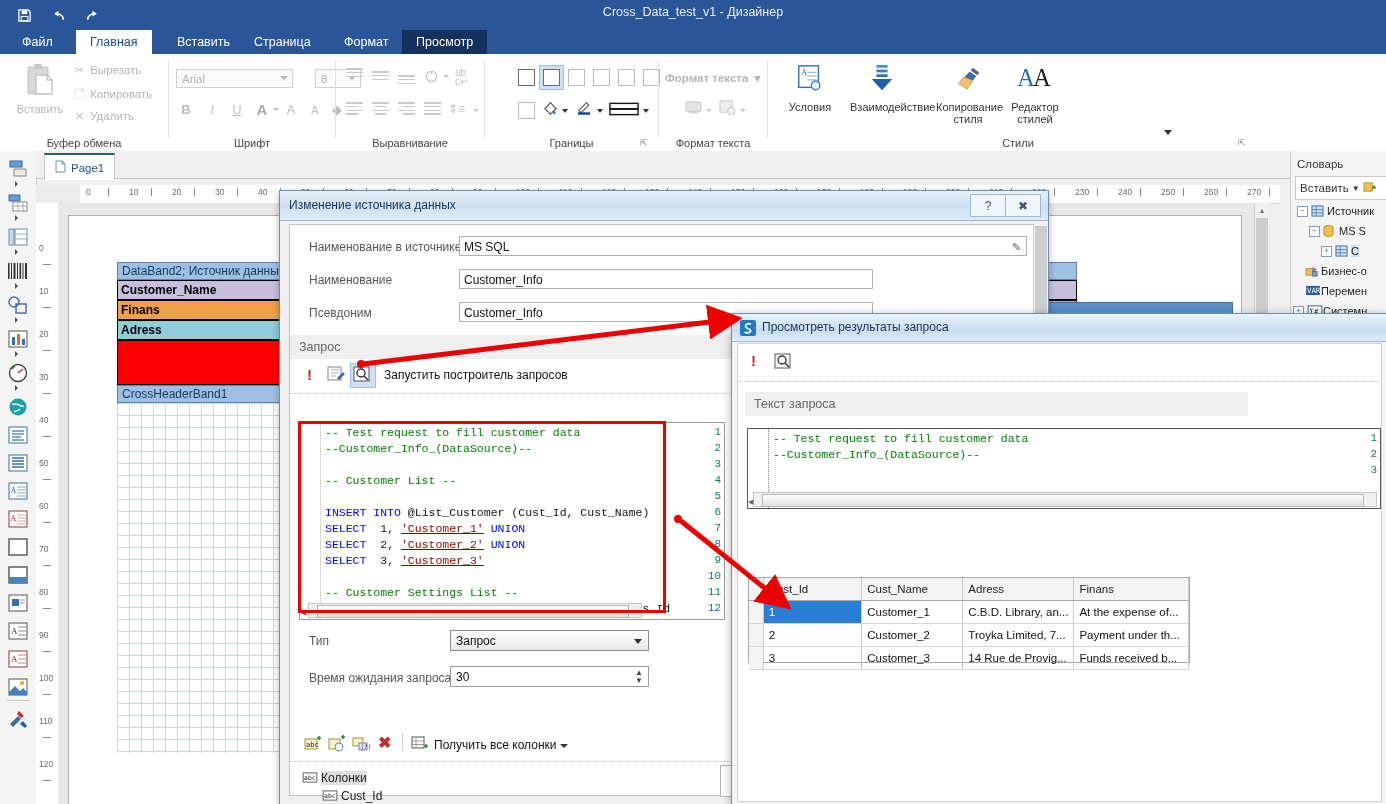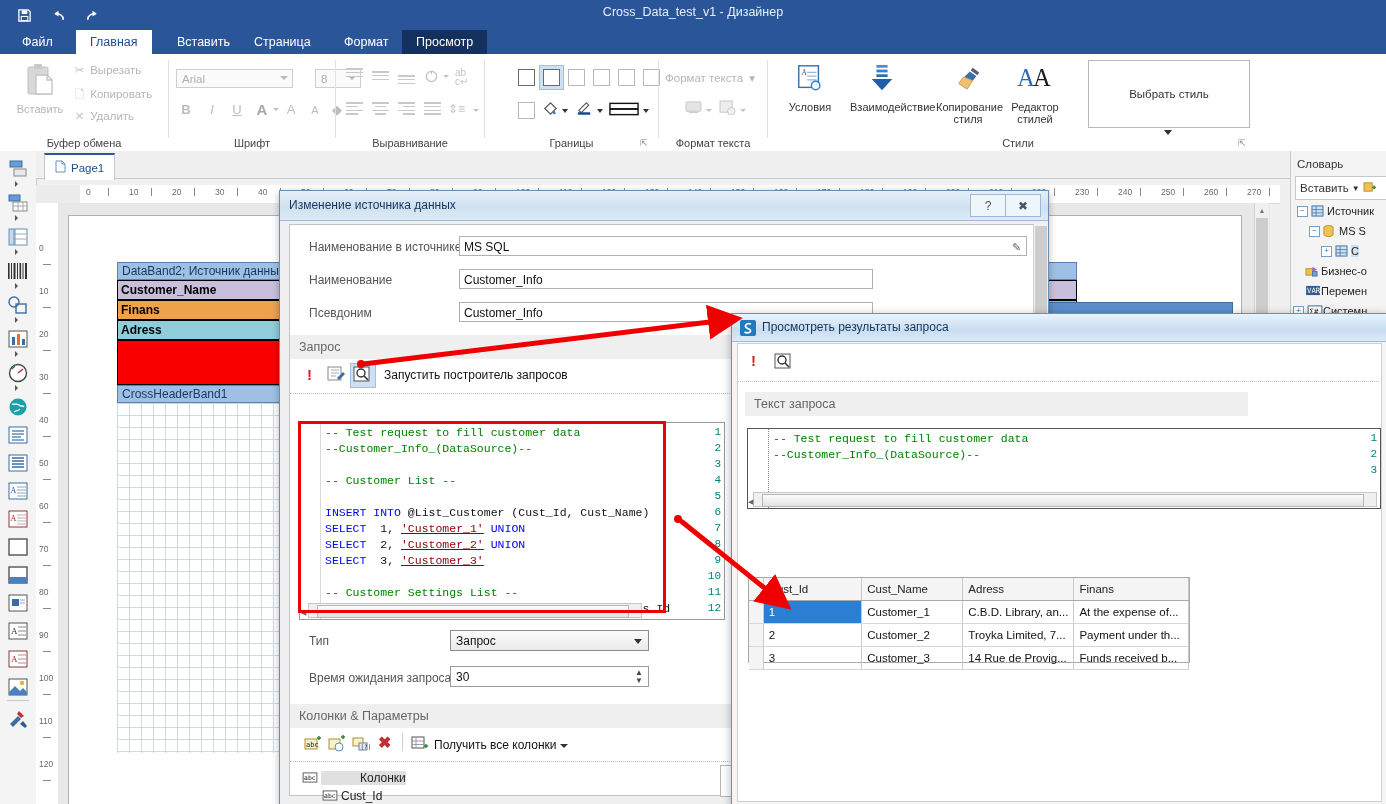--- a/index.html
+++ b/index.html
@@ -20,21 +20,21 @@
   #tabstrip{left:0;top:30px;width:1386px;height:24px;background:#2a5699;}
   .rtab{position:absolute;top:0;height:24px;line-height:24px;padding:0 14px;
     color:#ffffff;font-size:12.5px;cursor:default;white-space:nowrap;}
   .rtab.active{background:#ffffff;color:#1f4e8c;}
   .rtab.sel{background:#13315c;color:#ffffff;}
   
   #ribbon{left:0;top:54px;width:1386px;height:97px;background:#fff;border-bottom:1px solid #d2d2d2;}
   .rgroup{position:absolute;top:0;height:97px;}
   .rgroup .glabel{position:absolute;bottom:2px;width:100%;text-align:center;font-size:11px;color:#444;}
   .rsep{position:absolute;top:6px;width:1px;height:78px;background:#e2e2e2;}
-  .dis{color:#b6b6b6;}
+  .dis{color:#b6b6b6;font-weight:bold;}
   .icnbox{display:flex;align-items:center;justify-content:center;}
   
   #g-clip{left:0;width:168px;}
   #paste-btn{position:absolute;left:12px;top:5px;width:56px;text-align:center;}
   #paste-btn .lbl{font-size:11px;color:#b6b6b6;margin-top:2px;}
   .smallcmd{position:absolute;left:72px;font-size:11.5px;color:#b6b6b6;white-space:nowrap;}
   .smallcmd .gi{display:inline-block;width:15px;text-align:center;color:#c2c2c2;}
   
   #g-font{left:169px;width:166px;}
   .combo{position:absolute;border:1px solid #cfcfcf;background:#fafafa;height:19px;
@@ -389,23 +389,20 @@
       <span>Копирование стиля</span>
     </div>
     <div class="bigbtn" style="left:235px;">
       <div class="bi">
         <svg width="36" height="28" viewBox="0 0 38 30">
             <text x="0" y="24" font-size="26" fill="#2a6ab0" font-family="serif">A</text>
             <text x="17" y="24" font-size="26" fill="#1a1a1a" font-family="serif">A</text>
           </svg>
       </div>
       <span>Редактор стилей</span>
-    </div>
-    <div id="stylebox">
-      <span>Выбрать стиль</span>
     </div>
     <span class="abs" style="left:396px;top:76px;width:0;height:0;border-left:4px solid transparent;border-right:4px solid transparent;border-top:5px solid #333;"></span>
     <div class="glabel" style="width:500px;text-align:center;">Стили</div>
     <div class="dlglaunch" style="left:470px;bottom:3px;">⇱</div>
   </div>
 </div>
 
 <div class="abs" id="workarea"></div>
 
 <div class="abs" id="leftbar">
@@ -811,21 +808,20 @@
     <div class="ddl" style="left:160px;top:405px;width:199px;">
       <span>Запрос</span>
       <i class="arw"></i>
     </div>
     <div class="flabel" style="left:19px;top:446px;">Время ожидания запроса</div>
     <div class="spin" style="left:160px;top:441px;width:199px;">
       <span>30</span>
       <span class="abs" style="right:5px;top:2px;font-size:8px;color:#444;line-height:8px;">▲<br>▼</span>
     </div>
 
-    <div class="sechdr" style="left:0;top:479px;width:746px;">Колонки &amp; Параметры</div>
     <div class="tbicon" style="left:14px;top:510px;">
       <svg width="18" height="17" viewBox="0 0 18 17">
           <rect x="1" y="4" width="12" height="10" fill="#f5f0d0" stroke="#b09030"></rect>
           <text x="2" y="12" font-size="7" fill="#222" font-family="monospace">abc</text>
           <path d="M13 3h4M15 1v4" stroke="#2a8a3a" stroke-width="1.5"></path>
         </svg>
     </div>
     <div class="tbicon" style="left:38px;top:510px;">
       <svg width="18" height="17" viewBox="0 0 18 17">
           <rect x="1" y="4" width="11" height="10" fill="#f5f0d0" stroke="#b09030"></rect>
@@ -851,21 +847,21 @@
     </div>
     <div class="abs" style="left:144px;top:513px;font-size:12px;color:#111;">Получить все колонки</div>
     <span class="abs" style="left:270px;top:519px;width:0;height:0;border-left:4px solid transparent;border-right:4px solid transparent;border-top:4px solid #333;"></span>
     <div class="dotsep" style="left:0;top:536px;width:746px;"></div>
 
     <div class="tnode" style="left:12px;top:546px;font-size:12px;">
       <span class="nicon" style="width:16px;"><svg width="16" height="11" viewBox="0 0 17 12">
             <rect x="1" y="1" width="15" height="10" fill="#fff" stroke="#555"></rect>
             <text x="2" y="9" font-size="7" fill="#111" font-family="monospace">abc</text>
           </svg></span>
-      <span style="background:#e0e0e0;padding-left:39px;">Колонки</span>
+      <span style="background:#e0e0e0;">Колонки</span>
     </div>
     <div class="tnode" style="left:32px;top:564px;font-size:12px;">
       <span class="nicon" style="width:16px;"><svg width="16" height="11" viewBox="0 0 17 12">
             <rect x="1" y="1" width="15" height="10" fill="#fff" stroke="#555"></rect>
             <text x="2" y="9" font-size="7" fill="#111" font-family="monospace">abc</text>
           </svg></span>
       <span>Cust_Id</span>
     </div>
     <div class="abs" style="left:430px;top:540px;width:316px;height:30px;border:1px solid #b5b5b5;border-right:none;background:#fff;"></div>
   </div>

